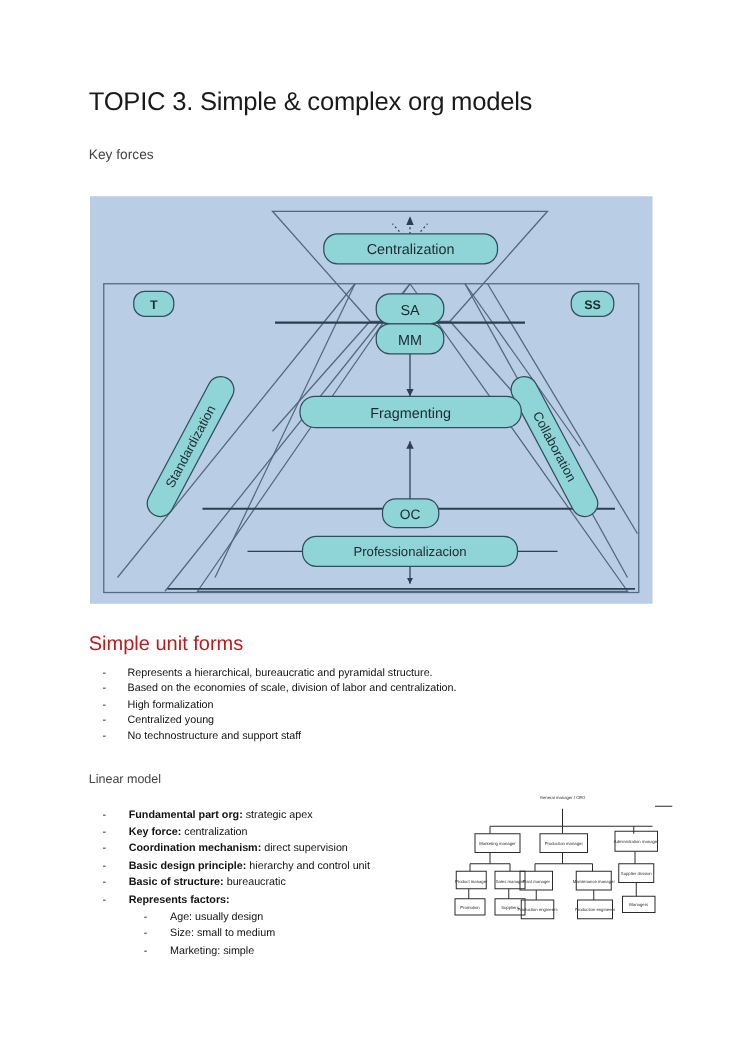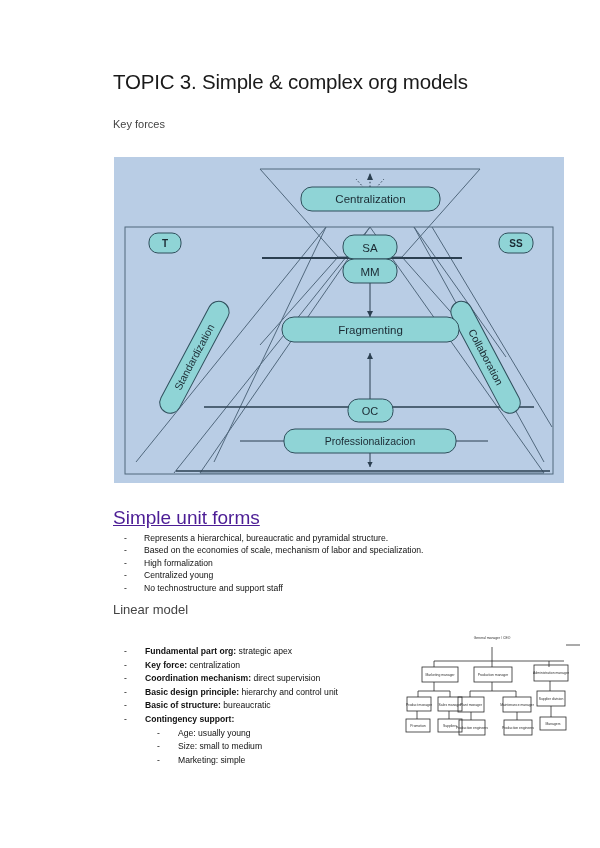--- a/index.html
+++ b/index.html
@@ -5,36 +5,36 @@
 <style>
   html,body{margin:0;padding:0;}
   body{
     width:600px;height:848px;
     background:#ffffff;
     font-family:"Liberation Sans", sans-serif;
     color:#000000;
     overflow:hidden;
     position:relative;
   }
-  .page{position:absolute;inset:0;margin-left:42px;}
+  .page{position:absolute;inset:0;}
 
   
   .h1{
     position:absolute;left:71px;top:70px;
     font-size:20.5px;font-weight:400;color:#1a1a1a;
     letter-spacing:-0.2px;
   }
   .h2{
     position:absolute;
     font-size:11px;font-weight:400;color:#444444;
     letter-spacing:0px;
   }
   #h2-key{left:71px;top:118px;}
-  #h2-simple{left:71px;top:507px;font-size:19px;color:#4c1d95;text-decoration:underline;}
-  #h2-linear{left:71px;top:602px;font-size:13px;color:#444;}
+  #h2-simple{left:71px;top:507px;font-size:16px;color:#b91c1c;}
+  #h2-linear{left:71px;top:618px;font-size:10px;color:#444;}
 
   
   .list{position:absolute;font-size:8.6px;color:#111;line-height:12.4px;}
   .li{display:flex;}
   .li .dash{width:20px;flex:0 0 20px;}
   .li .txt{flex:1;}
   #list-simple{left:82px;top:532px;width:430px;}
   #list-linear{left:82px;top:645px;width:300px;font-size:8.6px;line-height:13.6px;}
   #list-linear .li .dash{width:21px;flex:0 0 21px;}
   #list-linear b{font-weight:bold;}
@@ -161,21 +161,21 @@
 
   <div class="h2" id="h2-simple">Simple unit forms</div>
 
   <div class="list" id="list-simple">
     <div class="li">
         <span class="dash">-</span>
         <span class="txt">Represents a hierarchical, bureaucratic and pyramidal structure.</span>
       </div>
     <div class="li">
         <span class="dash">-</span>
-        <span class="txt">Based on the economies of scale, mechanism of labor and specialization.</span>
+        <span class="txt">Based on the economies of scale, division of labor and centralization.</span>
       </div>
     <div class="li">
         <span class="dash">-</span>
         <span class="txt">High formalization</span>
       </div>
     <div class="li">
         <span class="dash">-</span>
         <span class="txt">Centralized young</span>
       </div>
     <div class="li">
@@ -202,26 +202,26 @@
     <div class="li">
         <span class="dash">-</span>
         <span class="txt"><b>Basic design principle:</b> <span>hierarchy and control unit</span></span>
       </div>
     <div class="li">
         <span class="dash">-</span>
         <span class="txt"><b>Basic of structure:</b> <span>bureaucratic</span></span>
       </div>
     <div class="li">
         <span class="dash">-</span>
-        <span class="txt"><b>Contingency support:</b></span>
+        <span class="txt"><b>Represents factors:</b></span>
       </div>
 
     <div class="li sub">
         <span class="dash">-</span>
-        <span class="txt"><span class="u">Age:</span> <span>usually young</span></span>
+        <span class="txt"><span class="u">Age:</span> <span>usually design</span></span>
       </div>
     <div class="li sub">
         <span class="dash">-</span>
         <span class="txt"><span class="u">Size:</span> <span>small to medium</span></span>
       </div>
     <div class="li sub">
         <span class="dash">-</span>
         <span class="txt"><span class="u">Marketing:</span> <span>simple</span></span>
       </div>
   </div>

